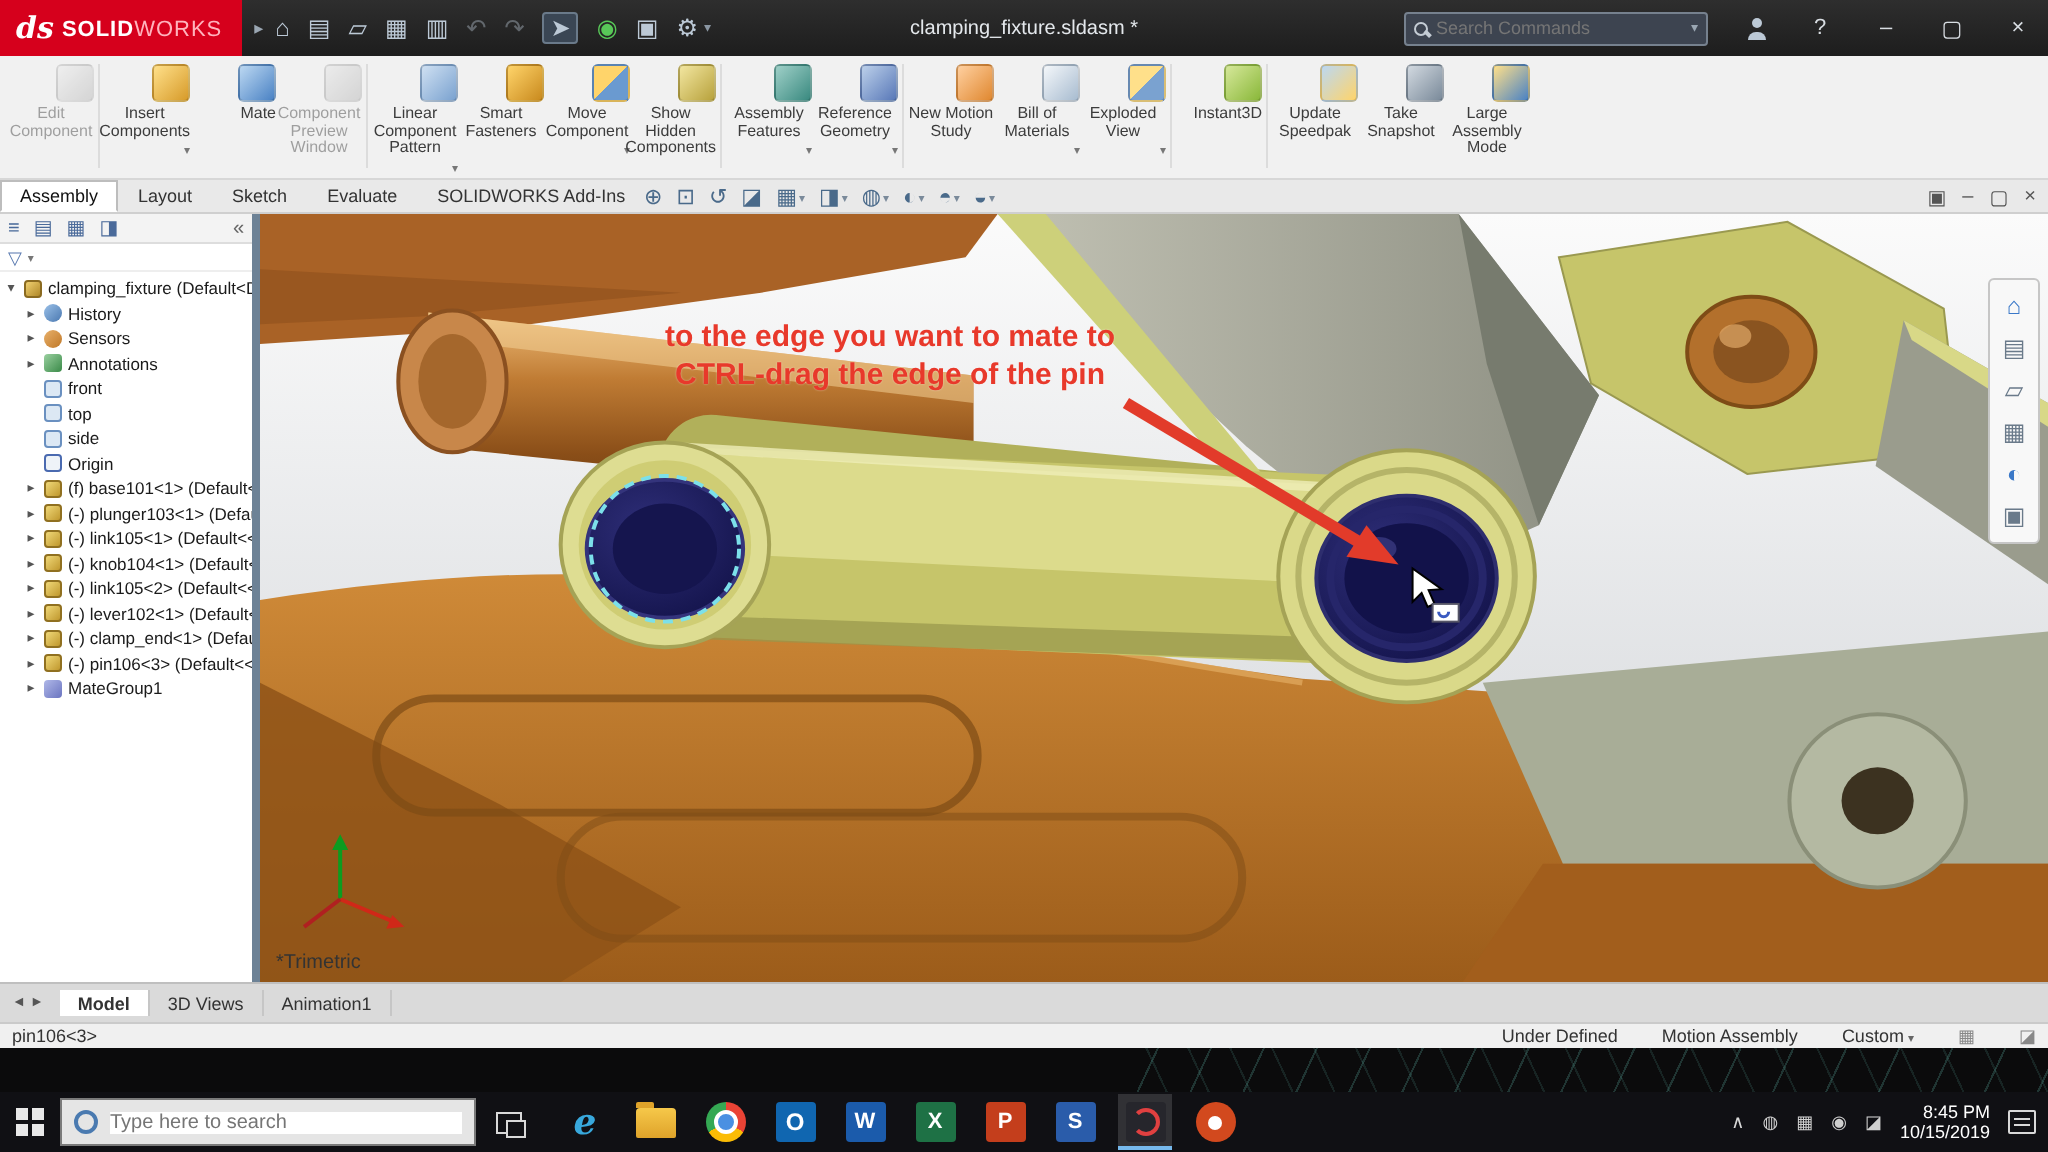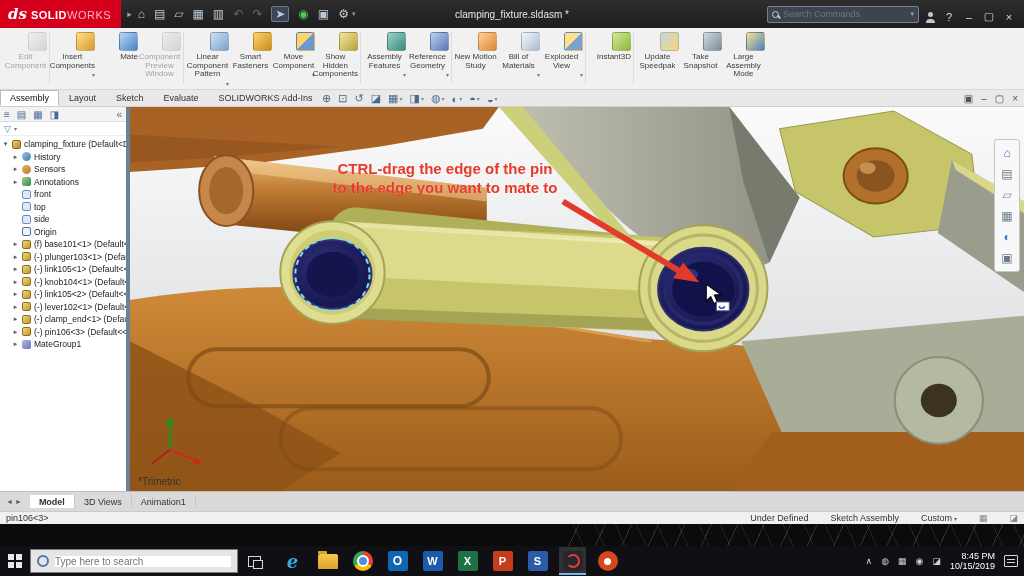--- a/index.html
+++ b/index.html
@@ -11,21 +11,21 @@
   .logo{height:28px;background:#d6001c;display:flex;align-items:center;padding:0 10px 0 8px;gap:4px;}
   .logo .mark{font:italic bold 15px "DejaVu Serif",serif;color:#fff;}
   .logo .solid{font-weight:bold;font-size:11px;color:#fff;letter-spacing:.5px;}
   .logo .works{font-size:11px;color:#ffb3bd;letter-spacing:.5px;}
   .flyout{color:#9aa6b2;font-size:9px;margin:0 6px;}
   .qat{display:flex;align-items:center;gap:9px;font-size:12px;color:#bcc9d6;}
   .qat .sel{border:1px solid #6a7a8a;background:#3a4654;border-radius:2px;padding:0 3px;}
   .qat .grn{color:#58c858;}
   .qat .dd{font-size:7px;color:#8a96a2;margin-left:-6px;}
   .doc-title{position:absolute;left:50%;transform:translateX(-50%);font-size:10px;color:#e4e8ec;white-space:nowrap;}
-  .tb-right{margin-left:auto;display:flex;align-items:flex-end;gap:6px;padding-right:8px;}
+  .tb-right{margin-left:auto;display:flex;align-items:center;gap:19px;padding-right:8px;}
   .searchbox{width:152px;height:17px;background:#3d4450;border:1px solid #76818e;border-radius:2px;display:flex;align-items:center;gap:4px;padding:0 4px;}
   .searchbox input{flex:1;background:transparent;border:0;outline:0;color:#cfd6de;font-size:9px;min-width:0;}
   .mag{width:7px;height:7px;border:1.5px solid #c4ccd4;border-radius:50%;position:relative;flex:0 0 auto;}
   .mag::after{content:"";position:absolute;width:4px;height:1.5px;background:#c4ccd4;transform:rotate(45deg);right:-3px;bottom:-1px;}
   .person{width:11px;height:11px;position:relative;}
   .person::before{content:"";position:absolute;left:3px;top:0;width:5px;height:5px;border-radius:50%;background:#bcc9d6;}
   .person::after{content:"";position:absolute;left:1px;bottom:0;width:9px;height:4px;border-radius:4px 4px 0 0;background:#bcc9d6;}
   .winbtn{font-size:11px;color:#d8dde2;width:14px;text-align:center;}
 
   
@@ -498,22 +498,22 @@
         <path d="M40,348 L22,362" stroke="#b02020" stroke-width="2"></path>
 
         <path d="M432,96 L549,167" stroke="#e23b2a" stroke-width="6"></path>
         <path d="M568,178 L542,174 L552,158 Z" fill="#e23b2a"></path>
 
         <path d="M575,180 l0,17 l4.5,-4.5 l3,7 l3.5,-1.5 l-3,-7 l6.5,-0.5 Z" fill="#fff" stroke="#000" stroke-width="1"></path>
         <rect x="585" y="198" width="13" height="9" fill="#fff" stroke="#556" stroke-width="1"></rect>
         <path d="M588,202 a2.5,2.5 0 1 0 5,0" fill="none" stroke="#3a5ac0" stroke-width="1.5"></path>
       </svg>
       <div class="annot">
+        <div>to the edge you want to mate to</div>
         <div>CTRL-drag the edge of the pin</div>
-        <div>to the edge you want to mate to</div>
       </div>
       <div class="view-label">*Trimetric</div>
       <div class="taskpane">
         <span class="tp">⌂</span>
         <span class="tp">▤</span>
         <span class="tp">▱</span>
         <span class="tp">▦</span>
         <span class="tp">◐</span>
         <span class="tp">▣</span>
       </div>
@@ -527,21 +527,21 @@
     </div>
     <span class="btab active">Model</span>
     <span class="btab">3D Views</span>
     <span class="btab">Animation1</span>
   </div>
 
   <div class="statusbar">
     <span>pin106&lt;3&gt;</span>
     <div class="sb-right">
       <span>Under Defined</span>
-      <span>Sketch Assembly</span>
+      <span>Motion Assembly</span>
       <span><span>Custom</span><span class="sb-dd">▾</span></span>
       <span class="sb-ico">▦</span>
       <span class="sb-ico">◪</span>
     </div>
   </div>
 
   <div class="desktop">
     <div class="circuit"></div>
   </div>
 

